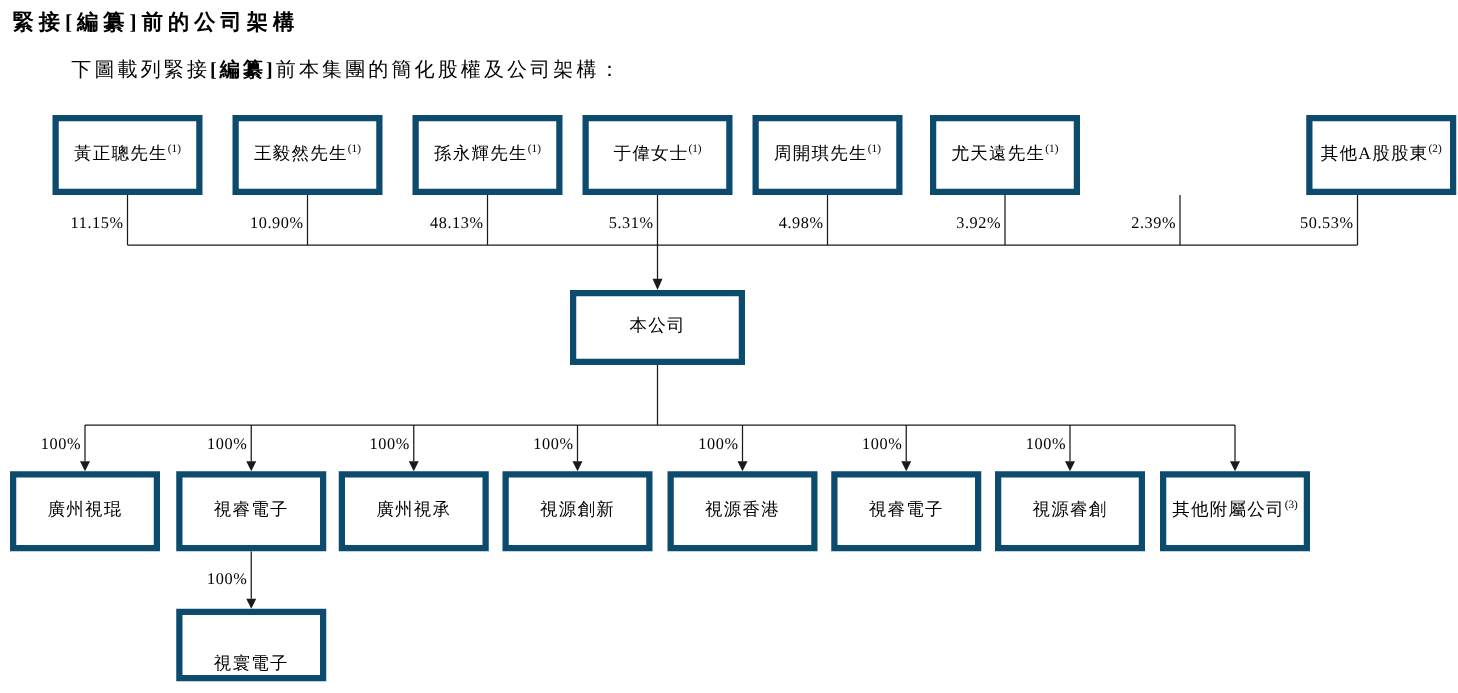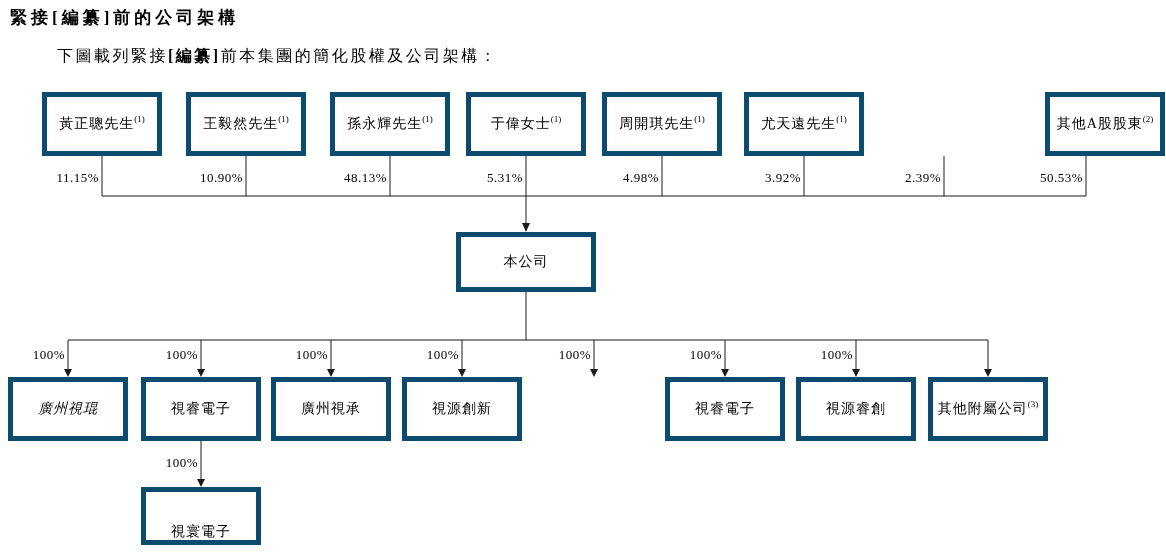--- a/index.html
+++ b/index.html
@@ -160,31 +160,34 @@
     </div>
 
   <div class="pct" style="left:-5px;top:347px;">100%</div>
   <div class="pct" style="left:128px;top:347px;">100%</div>
   <div class="pct" style="left:258px;top:347px;">100%</div>
   <div class="pct" style="left:389px;top:347px;">100%</div>
   <div class="pct" style="left:521px;top:347px;">100%</div>
   <div class="pct" style="left:652px;top:347px;">100%</div>
   <div class="pct" style="left:783px;top:347px;">100%</div>
 
-  <div class="node" style="left:8px;top:377px;font-style:italic;">
+  <div class="node" style="left:8px;top:377px;">
       <span><span>廣州視琨</span><sup></sup></span>
     </div>
   <div class="node" style="left:141px;top:377px;">
       <span><span>視睿電子</span><sup></sup></span>
     </div>
   <div class="node" style="left:402px;top:377px;">
       <span><span>視源創新</span><sup></sup></span>
     </div>
   <div class="node" style="left:271px;top:377px;">
       <span><span>廣州視承</span><sup></sup></span>
+    </div>
+  <div class="node" style="left:534px;top:377px;">
+      <span><span>視源香港</span><sup></sup></span>
     </div>
   <div class="node" style="left:665px;top:377px;">
       <span><span>視睿電子</span><sup></sup></span>
     </div>
   <div class="node" style="left:796px;top:377px;">
       <span><span>視源睿創</span><sup></sup></span>
     </div>
   <div class="node" style="left:928px;top:377px;">
       <span><span>其他附屬公司</span><sup>(3)</sup></span>
     </div>

